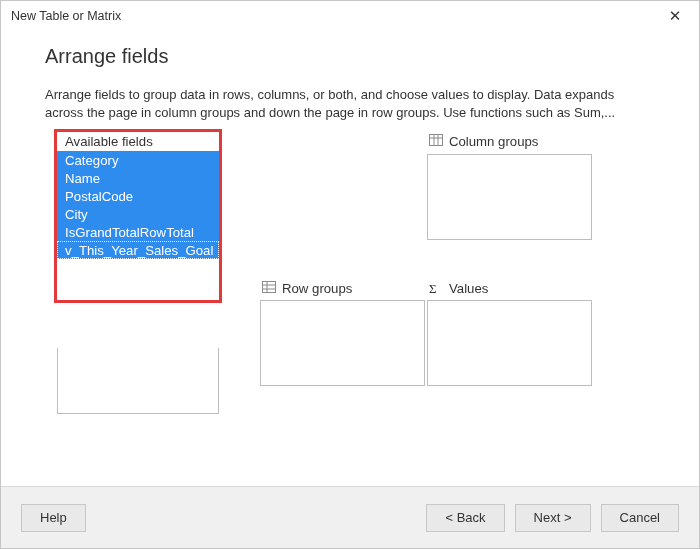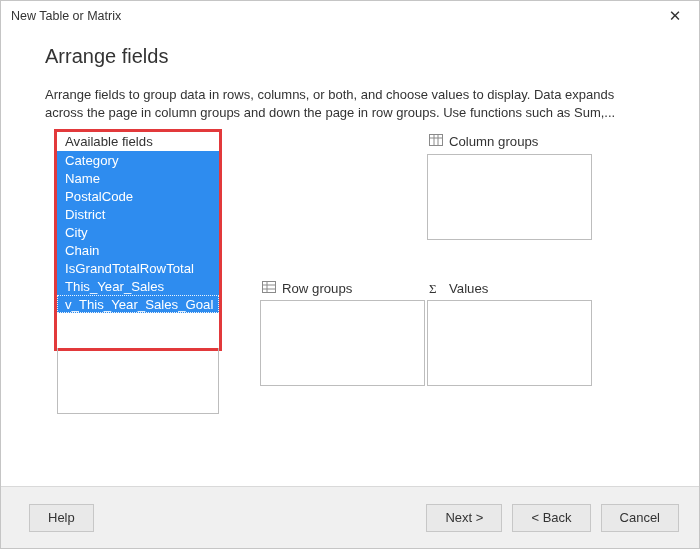--- a/index.html
+++ b/index.html
@@ -20,21 +20,21 @@
   .desc { font-size:13px; line-height:1.4; margin:0 0 10px 0; }
   .layout { position:relative; margin-top:6px; height:300px; }
   .section-label { font-size:13.2px; position:absolute; display:flex; align-items:center; gap:6px; }
   .icon-tbl { display:inline-block; width:14px; height:12px; }
   .icon-tbl svg { width:14px; height:12px; }
   .icon-sigma { font-family: "Segoe UI Symbol"; font-size:13px; }
   .box {
     position:absolute; border:1px solid #bdbdbd; background:#fff;
   }
   
-  .avail-wrap { position:absolute; top:0; left:12px; width:162px; height:216px; outline:3px solid #e2393b; outline-offset:0; }
+  .avail-wrap { position:absolute; top:0; left:12px; width:162px; height:168px; outline:3px solid #e2393b; outline-offset:0; }
   .avail-label { font-size:13.2px; padding:2px 6px 2px 8px; }
   .avail-list { display:flex; flex-direction:column; }
   .field-item {
     font-size:13.2px; background:#2e8cef; color:#fff; padding:1.5px 6px 1.5px 8px;
     cursor:grab; white-space:nowrap;
   }
   .field-item.last-sel { outline:1px dotted rgba(255,255,255,.9); outline-offset:-1px; }
   .avail-box-ext { position:absolute; border:1px solid #bdbdbd; top:216px; left:12px; width:162px; height:66px; border-top:none; }
   
   .drop-col { top:22px; left:382px; width:165px; height:86px; }
@@ -71,25 +71,22 @@
   <p class="desc">Arrange fields to group data in rows, columns, or both, and choose values to display. Data expands across the page in column groups and down the page in row groups.  Use functions such as Sum,...</p>
 
   <div class="layout">
 
     <div class="avail-wrap">
       <div class="avail-label">Available fields</div>
       <div class="avail-list">
         <div class="field-item">Category</div>
         <div class="field-item">Name</div>
         <div class="field-item">PostalCode</div>
-        <div class="field-item">District</div>
         <div class="field-item">City</div>
-        <div class="field-item">Chain</div>
         <div class="field-item">IsGrandTotalRowTotal</div>
-        <div class="field-item">This_Year_Sales</div>
         <div class="field-item last-sel">v_This_Year_Sales_Goal</div>
       </div>
     </div>
     <div class="avail-box-ext"></div>
 
     <span class="section-label lbl-col-icon">
       <span class="icon-tbl">
         <svg viewBox="0 0 14 12">
             <rect x="0.5" y="0.5" width="13" height="11" fill="none" stroke="#8a8a8a"></rect>
             <line x1="0.5" y1="4" x2="13.5" y2="4" stroke="#8a8a8a"></line>
@@ -117,18 +114,18 @@
     <span class="section-label lbl-val-icon">
       <span class="icon-sigma">Σ</span>
     </span>
     <span class="section-label lbl-val">Values</span>
     <div class="box drop-val"></div>
 
   </div>
 </div>
 
 <div class="footer">
-  <div class="btn" style="margin-left:8px">Help</div>
+  <div class="btn" style="margin-left:0">Help</div>
   <div class="spacer"></div>
+  <div class="btn">&lt; Back</div>
   <div class="btn">Next &gt;</div>
-  <div class="btn">&lt; Back</div>
   <div class="btn">Cancel</div>
 </div>
 
 </body></html>

